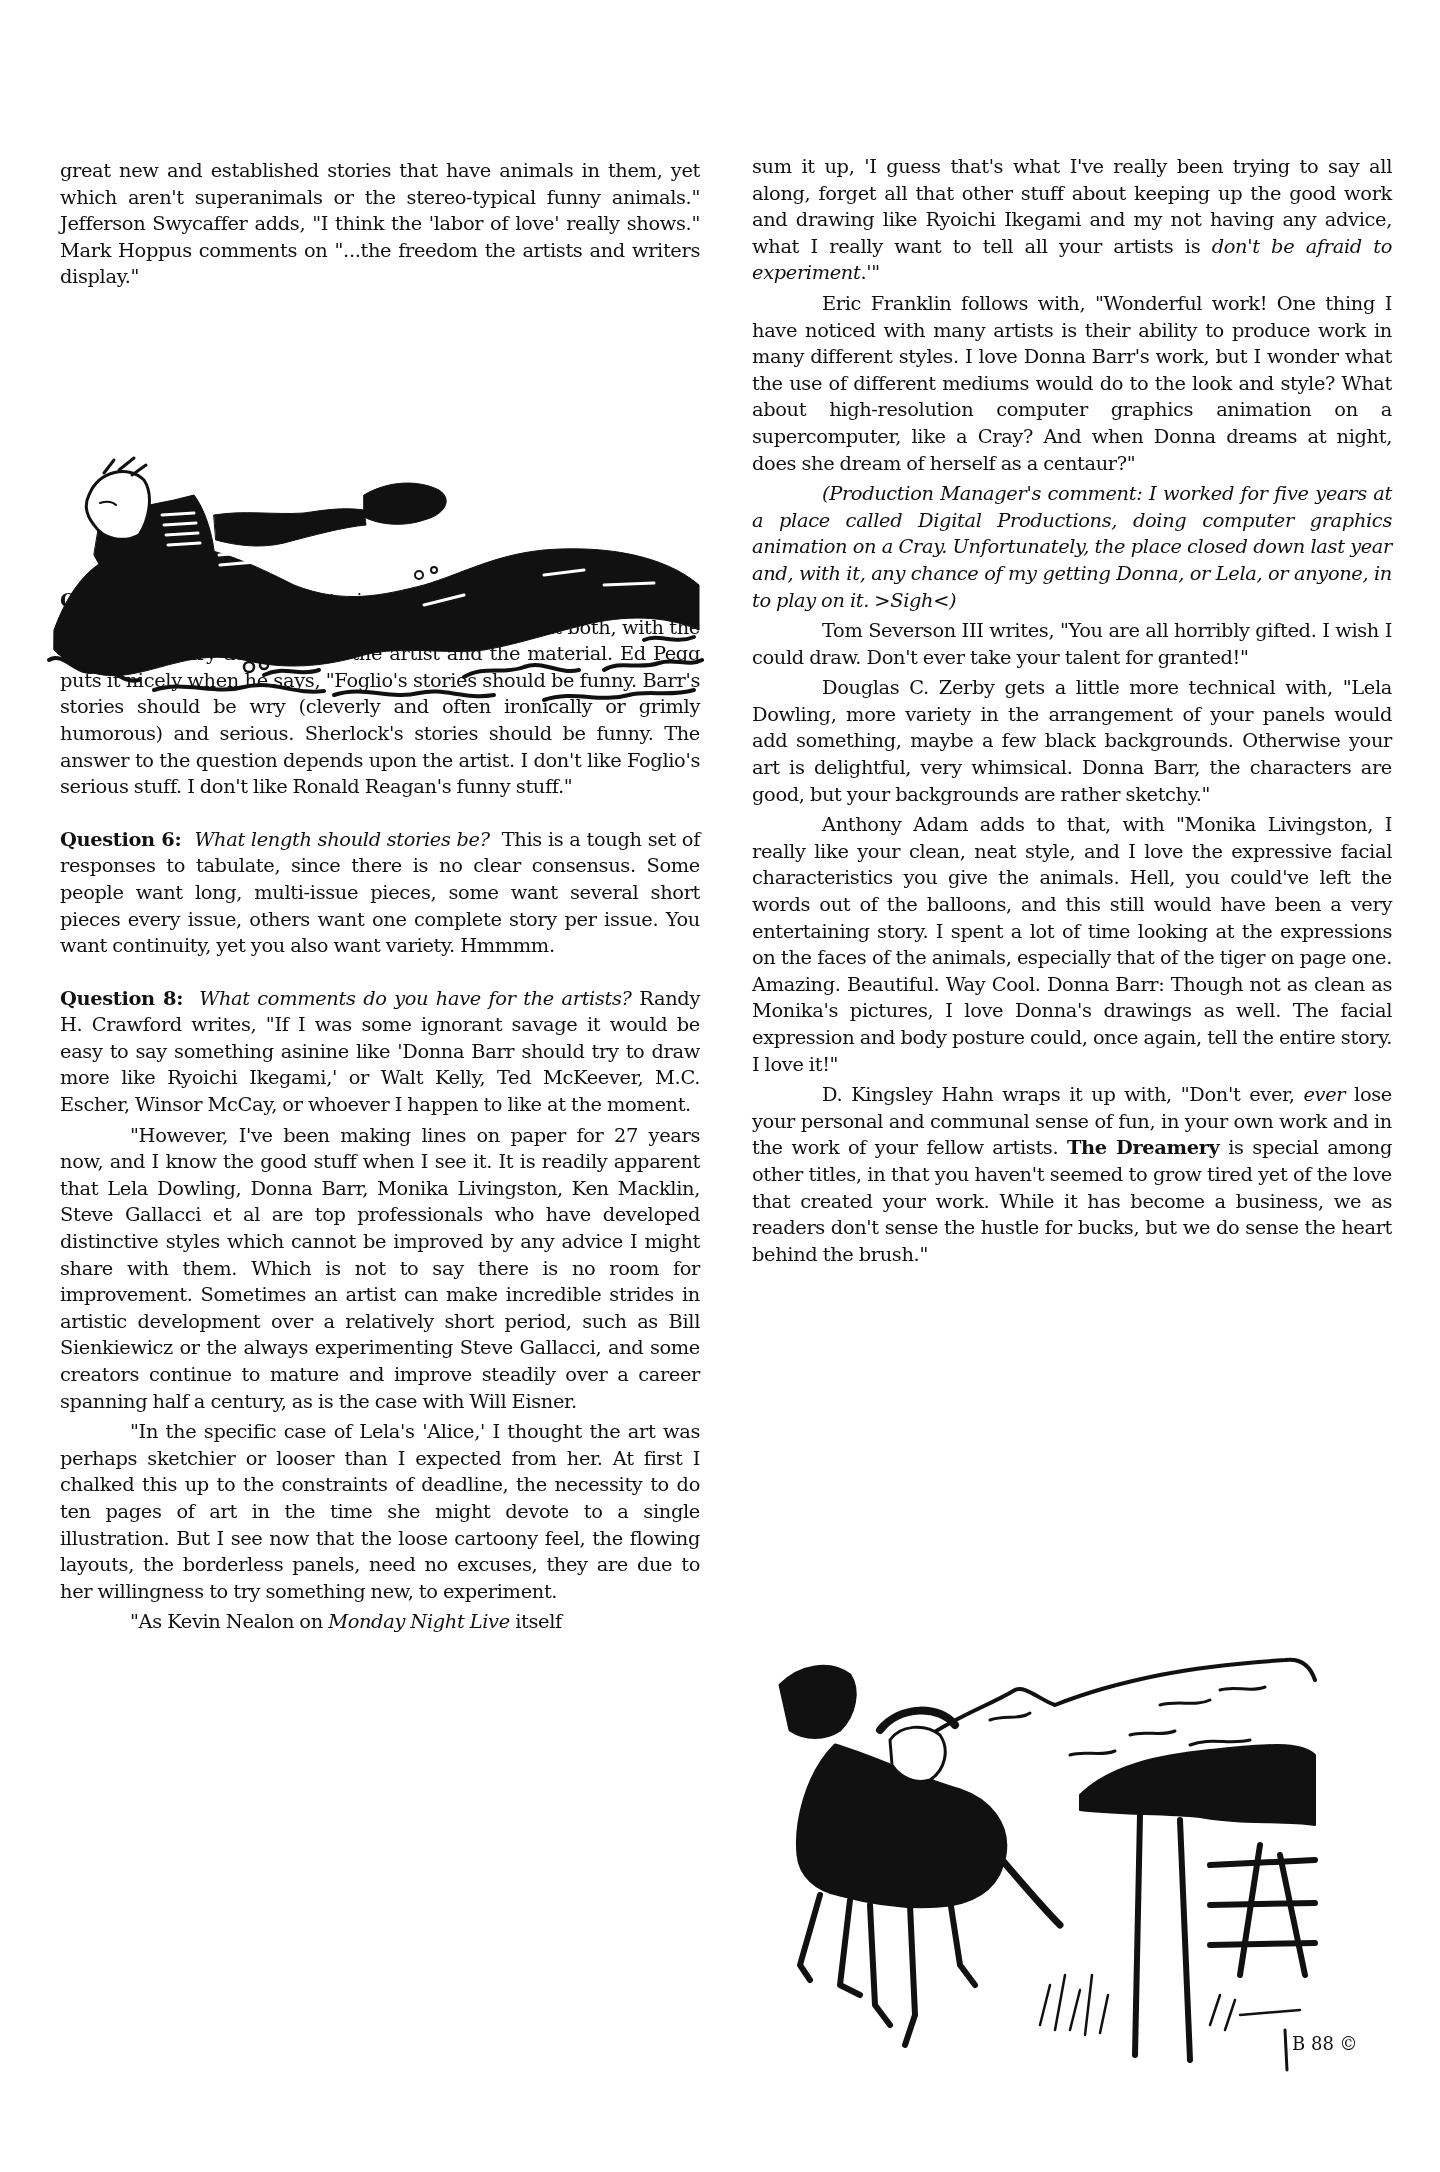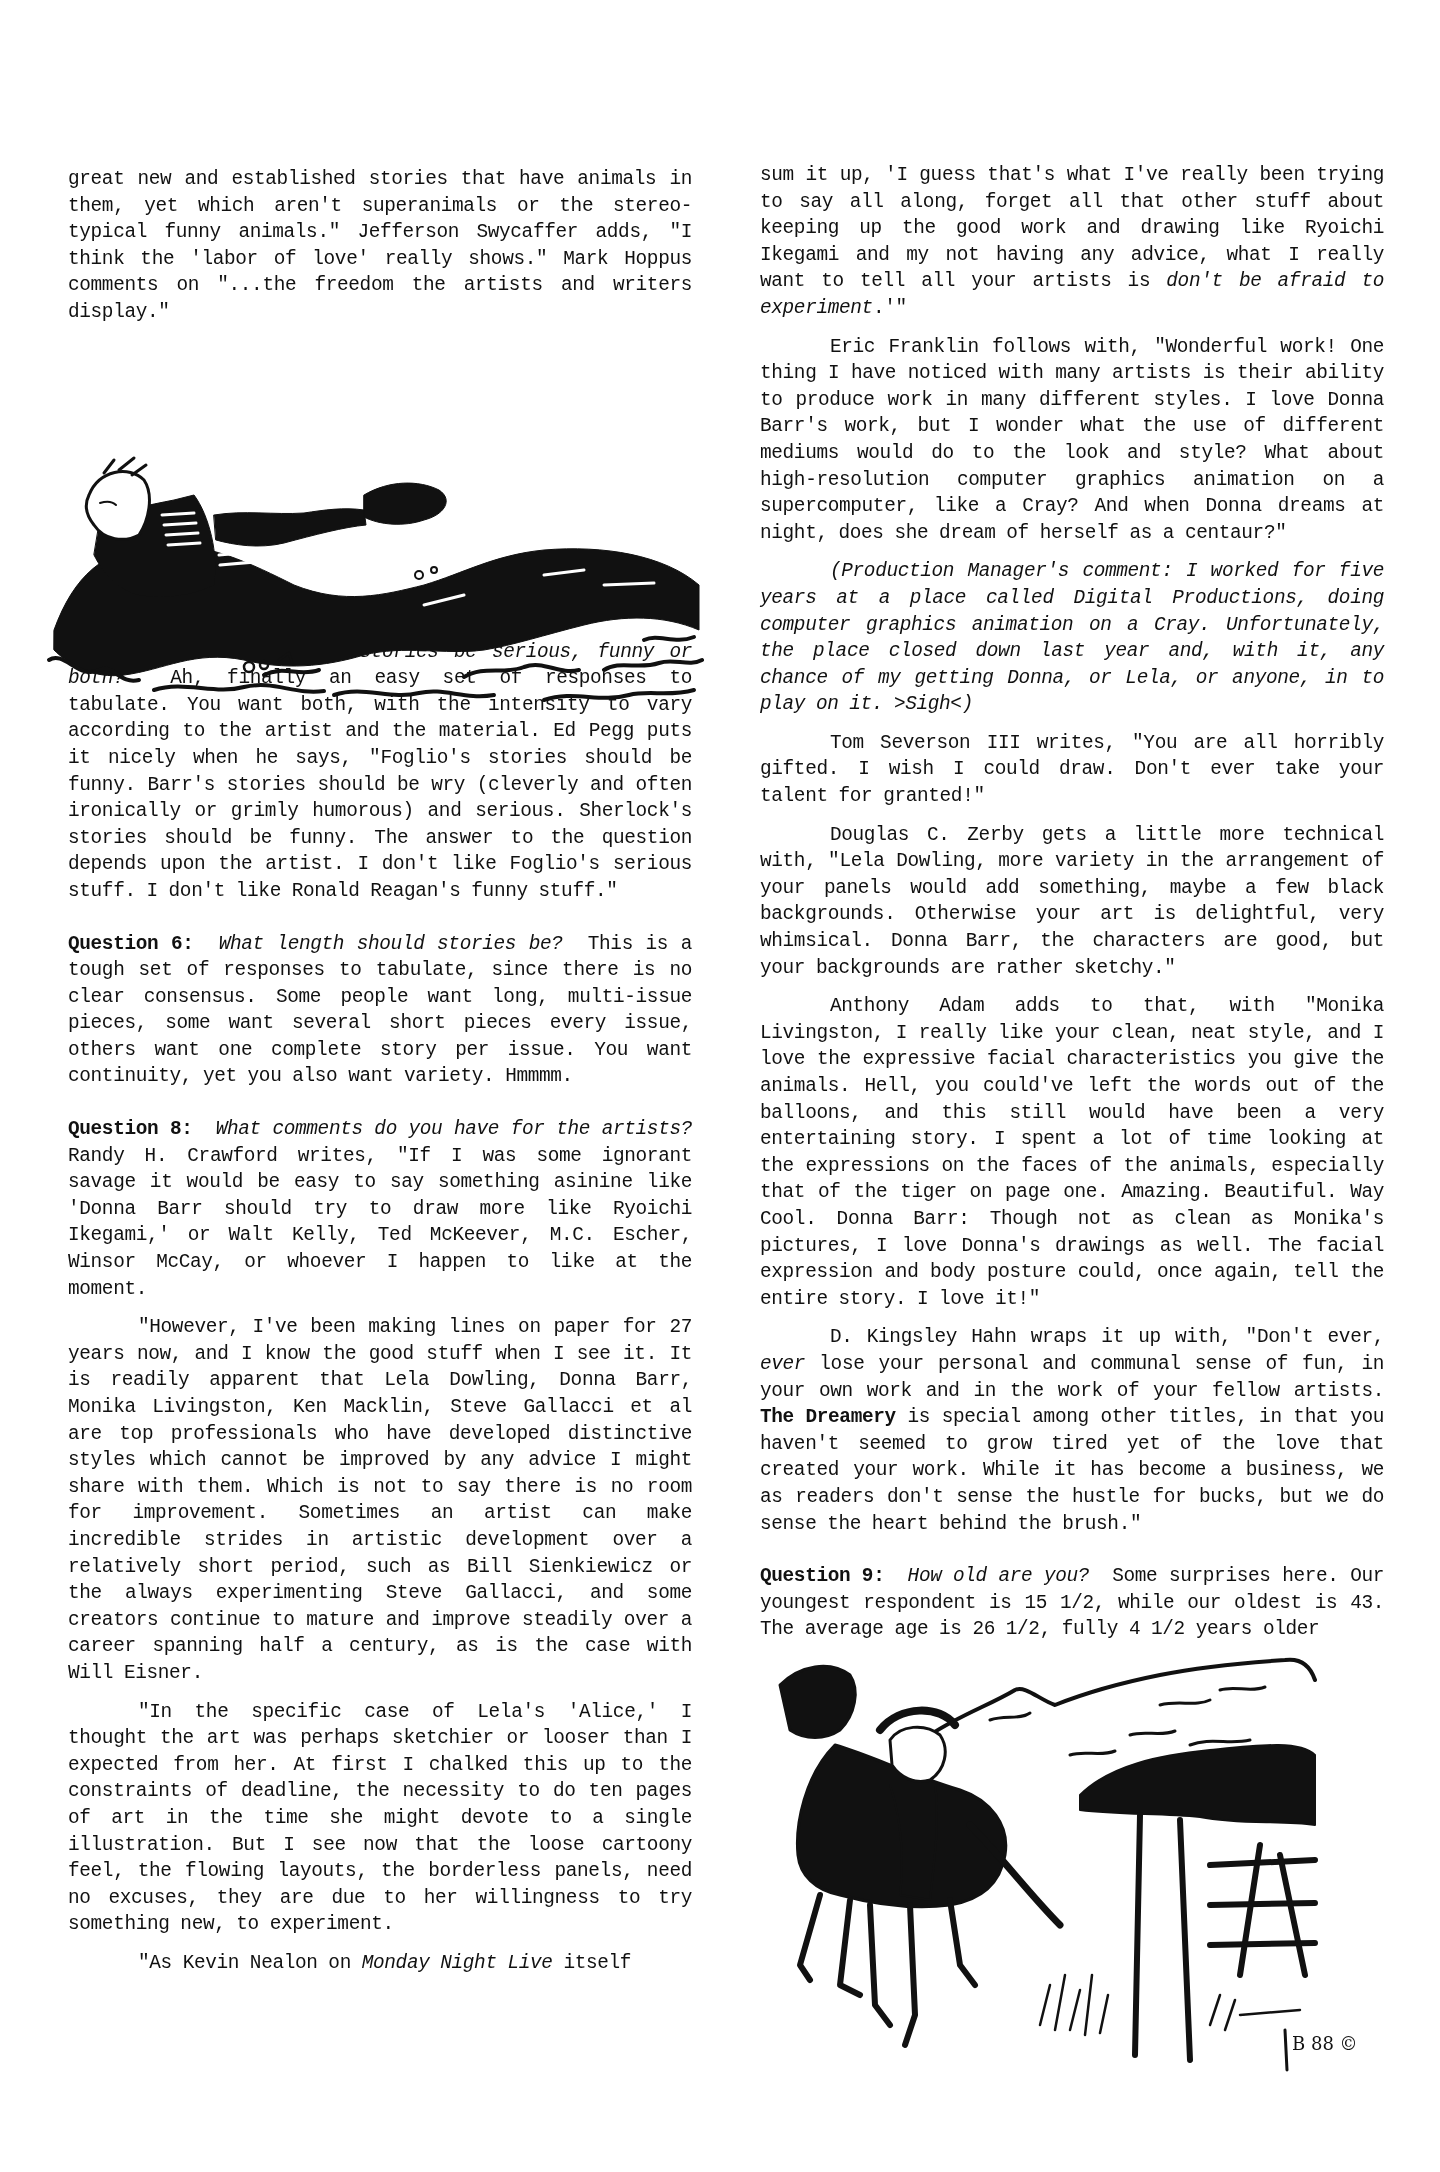--- a/index.html
+++ b/index.html
@@ -7,21 +7,21 @@
   .col {
     position: absolute;
     font-family: "DejaVu Serif", "Liberation Serif", serif;
     font-size: 19.4px;
     line-height: 26.6px;
     color: #111111;
     text-align: justify;
     letter-spacing: -0.35px;
     word-spacing: -0.5px;
   }
-  .col p { margin: 12px; font-family: Liberation Mono, monospace; }
+  .col p { margin: 4px; }
   .indent { text-indent: 70px; }
   .gap { margin-top: 26px !important; }
   .q-label { font-weight: bold; }
   .q-text { font-style: italic; }
   .it { font-style: italic; }
   .b { font-weight: bold; }
   #left { left: 56px; top: 154px; width: 648px; }
   #right { left: 748px; top: 150px; width: 648px; }
   .illus { position: absolute; }
   #illus-rider { left: 44px; top: 455px; width: 660px; height: 255px; }
@@ -49,21 +49,20 @@
 
 <div id="right" class="col">
   <p><span>sum it up, 'I guess that's what I've really been trying to say all along, forget all that other stuff about keeping up the good work and drawing like Ryoichi Ikegami and my not having any advice, what I really want to tell all your artists is </span><span class="it">don't be afraid to experiment</span><span>.'"</span></p>
   <p class="indent">Eric Franklin follows with, "Wonderful work!  One thing I have noticed with many artists is their ability to produce work in many different styles.  I love Donna Barr's work, but I wonder what the use of different mediums would do to the look and style?  What about high-resolution computer graphics animation on a supercomputer, like a Cray?  And when Donna dreams at night, does she dream of herself as a centaur?"</p>
   <p class="indent it">(Production Manager's comment:  I worked for five years at a place called Digital Productions, doing computer graphics animation on a Cray.  Unfortunately, the place closed down last year and, with it, any chance of my getting Donna, or Lela, or anyone, in to play on it.  &gt;Sigh&lt;)</p>
   <p class="indent">Tom Severson III writes, "You are all horribly gifted.  I wish I could draw.  Don't ever take your talent for granted!"</p>
   <p class="indent">Douglas C. Zerby gets a little more technical with, "Lela Dowling, more variety in the arrangement of your panels would add something, maybe a few black backgrounds.  Otherwise your art is delightful, very whimsical.  Donna Barr, the characters are good, but your backgrounds are rather sketchy."</p>
   <p class="indent">Anthony Adam adds to that, with "Monika Livingston, I really like your clean, neat style, and I love the expressive facial characteristics you give the animals.  Hell, you could've left the words out of the balloons, and this still would have been a very entertaining story.  I spent a lot of time looking at the expressions on the faces of the animals, especially that of the tiger on page one.  Amazing.  Beautiful.  Way Cool.  Donna Barr:  Though not as clean as Monika's pictures, I love Donna's drawings as well.  The facial expression and body posture could, once again, tell the entire story.  I love it!"</p>
   <p class="indent"><span>D. Kingsley Hahn wraps it up with, "Don't ever, </span><span class="it">ever</span><span> lose your personal and communal sense of fun, in your own work and in the work of your fellow artists. </span><span class="b">The Dreamery</span><span> is special among other titles, in that you haven't seemed to grow tired yet of the love that created your work.  While it has become a business, we as readers don't sense the hustle for bucks, but we do sense the heart behind the brush."</span></p>
 
-  <p class="gap"><span class="q-label">Question 9</span><span class="q-label">:&nbsp; </span><span class="q-text">How old are you?</span>&nbsp; <span>Some surprises here. Our youngest respondent is 15 1/2, while our oldest is 43.  The average age is 26 1/2, fully 4  1/2  years older</span></p>
 </div>
 
 <svg id="illus-rider" class="illus" viewBox="0 0 660 255" xmlns="http://www.w3.org/2000/svg">
   <g fill="#111" stroke="#111" stroke-linecap="round" stroke-linejoin="round">
 
     <path d="M10,175 C30,120 60,95 110,90 C160,85 210,110 250,130 C300,150 340,140 380,130 C420,118 450,100 500,95 C560,90 620,100 655,130 L655,175 C620,160 580,160 540,170 C500,180 470,190 440,195 C400,200 360,190 320,200 C280,212 240,215 200,205 C150,195 120,215 80,220 C50,224 25,210 10,195 Z"></path>
 
     <path d="M55,70 C75,55 105,50 130,45 L150,40 C165,60 175,100 170,130 C150,140 120,145 95,140 C75,135 60,120 50,100 Z"></path>
 
     <path d="M45,40 C55,15 85,10 100,25 C110,40 105,65 95,80 C80,88 60,85 50,70 C42,60 40,50 45,40 Z" fill="#fff" stroke-width="3"></path>

